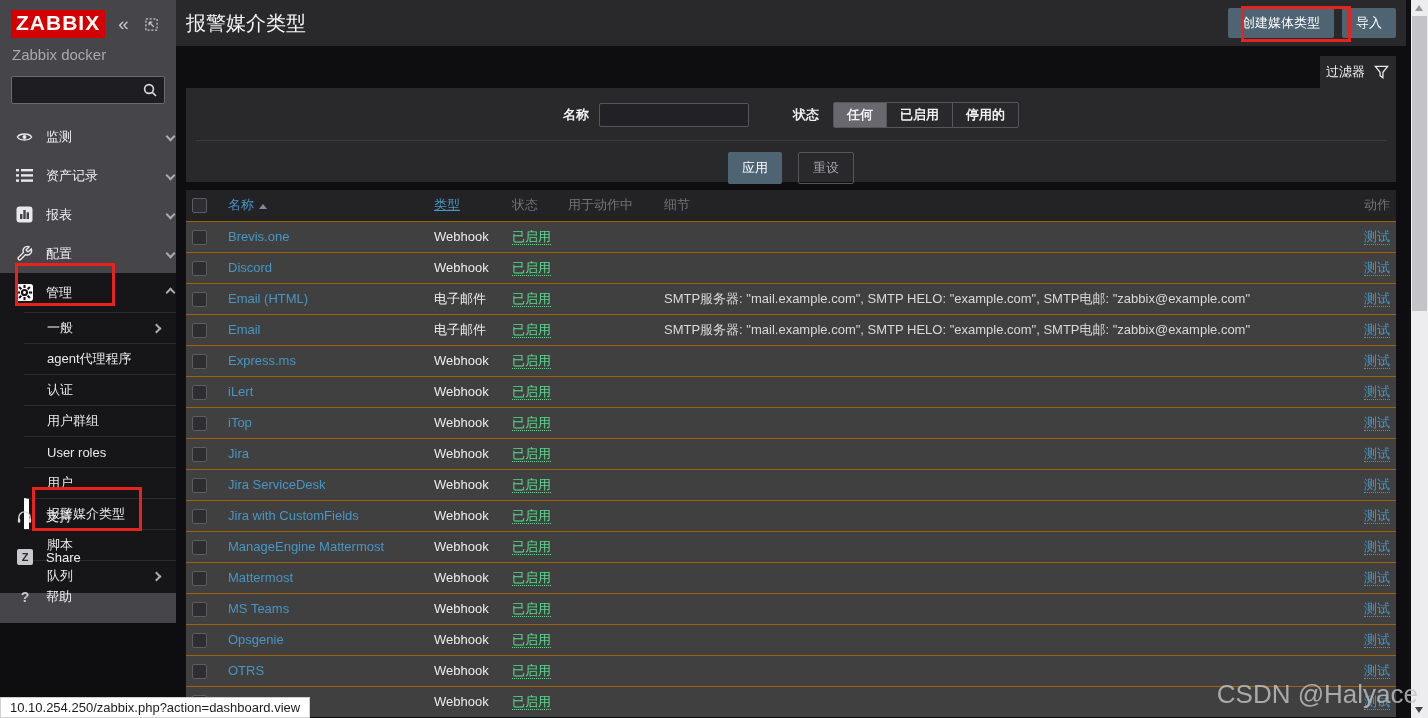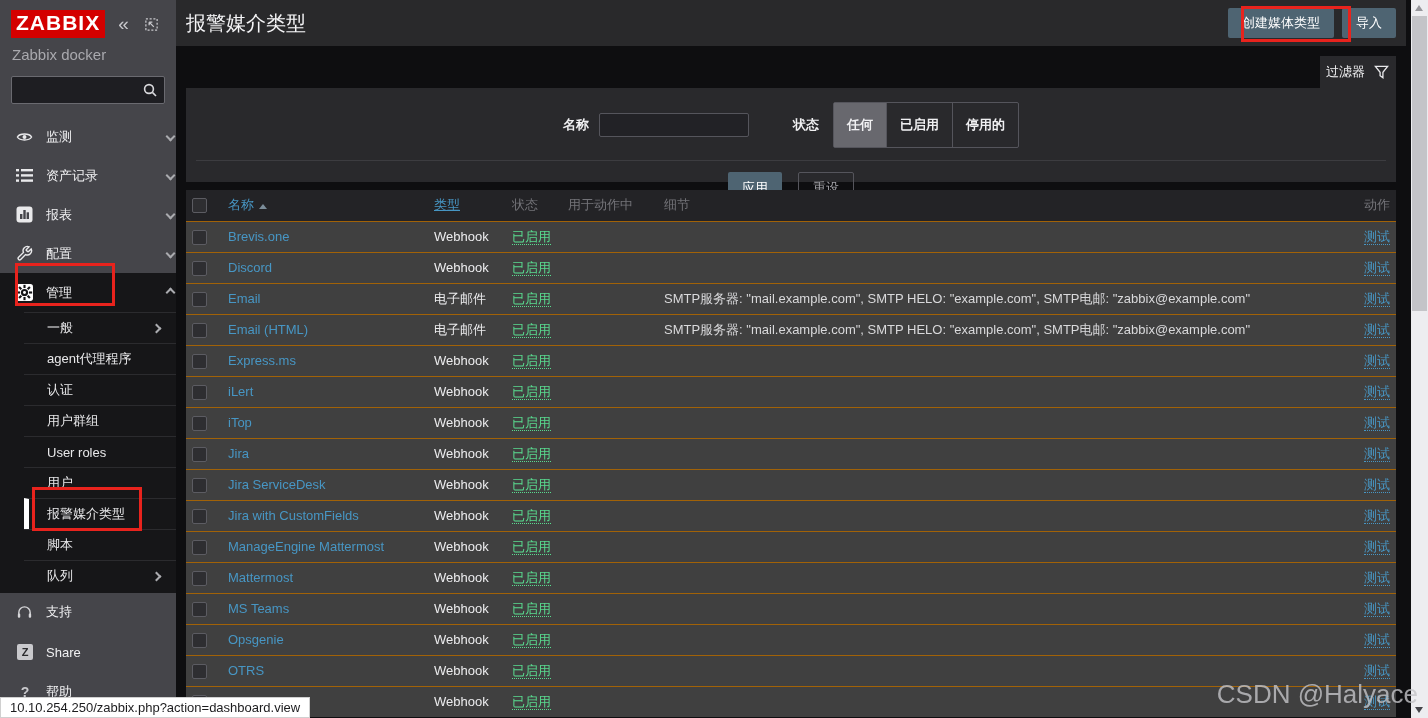--- a/index.html
+++ b/index.html
@@ -2,21 +2,21 @@
 <html><head>
 <meta charset="utf-8">
 <style>
   * { margin:0; padding:0; box-sizing:border-box; }
   html,body { width:1428px; height:718px; overflow:hidden; }
   body {
     font-family:"Liberation Sans","DejaVu Sans",sans-serif;
     background:#0e0e10; color:#f2f2f4; font-size:13px; position:relative;
   }
   
-  .sidebar { position:absolute; left:0; top:0; width:176px; height:718px; background:#45454a; z-index:5; }
+  .sidebar { position:absolute; left:0; top:0; width:176px; height:623px; background:#45454a; z-index:5; }
   .logo-row { display:flex; align-items:center; gap:13px; padding:10px 0 0 11px; }
   .logo { background:#d40000; color:#fff; font-weight:bold; font-size:21px; letter-spacing:1px; padding:1px 5px 3px; }
   .collapse-btn { color:#c9c9cd; font-size:19px; line-height:14px; cursor:pointer; }
   .kiosk-btn { margin-left:2px; cursor:pointer; display:inline-flex; }
   .subtitle { color:#a9a9ae; font-size:15px; padding:8px 0 0 12px; }
   .search-box { position:relative; margin:13px 11px 0; height:28px; background:#1e1e22; border:1px solid #6a6a70; border-radius:2px; }
   .search-box input { width:100%; height:100%; background:transparent; border:none; outline:none; color:#eee; padding:0 28px 0 8px; font-size:13px; }
   .search-icon { position:absolute; right:6px; top:5px; }
   .menu { margin-top:13px; }
   .menu-item { display:flex; align-items:center; gap:13px; height:39px; padding:0 2px 0 16px; color:#f0f0f2; cursor:pointer; }
@@ -41,21 +41,21 @@
   .header-buttons { margin-left:auto; display:flex; gap:8px; }
   .btn { border:none; cursor:pointer; font-size:13px; border-radius:2px; color:#fff; padding:6px 14px; font-family:inherit; }
   .btn.solid { background:#4e6472; }
   .btn.ghost { background:transparent; border:1px solid #55555c; color:#a5a5aa; }
   .filter-tab { position:absolute; top:56px; right:10px; width:76px; height:32px; background:#29292c; display:flex; align-items:center; justify-content:center; gap:8px; color:#f0f0f2; cursor:pointer; }
   .filter-panel { position:absolute; top:88px; left:10px; right:10px; height:94px; background:#29292c; }
   .filter-row1 { display:flex; justify-content:center; align-items:center; gap:8px; padding-top:14px; }
   .filter-label { color:#f0f0f2; font-weight:bold; margin-right:2px; }
   .filter-name-input { width:150px; height:24px; background:#222226; border:1px solid #55555c; border-radius:2px; color:#eee; padding:0 6px; outline:none; font-family:inherit; font-size:13px; }
   .seg { display:flex; border:1px solid #55555c; border-radius:2px; margin-left:4px; }
-  .seg-opt { padding:13px 13px; color:#f0f0f2; border-left:1px solid #55555c; cursor:pointer; font-weight:bold; }
+  .seg-opt { padding:3px 13px; color:#f0f0f2; border-left:1px solid #55555c; cursor:pointer; font-weight:bold; }
   .seg-opt:first-child { border-left:none; }
   .seg-opt.selected { background:#68686e; }
   .filter-divider { border-top:1px solid #3c3c40; margin:12px 10px 0; }
   .filter-row2 { display:flex; justify-content:center; gap:16px; margin-top:11px; }
   
   .table-wrap { position:absolute; top:190px; left:10px; right:10px; }
   table { width:100%; border-collapse:collapse; table-layout:fixed; }
   th,td { height:31px; padding:0 6px; text-align:left; font-weight:normal; white-space:nowrap; overflow:hidden; }
   thead tr { background:#232326; }
   tbody tr { background:#404040; border-top:1px solid #a16207; }
@@ -316,30 +316,30 @@
             <td><span class="checkbox"></span></td>
             <td class="cell-name"><span class="name-link">Discord</span></td>
             <td class="cell-type">Webhook</td>
             <td><span class="enabled-link">已启用</span></td>
             <td></td>
             <td class="cell-details"></td>
             <td class="cell-action"><span class="test-link">测试</span></td>
           </tr>
           <tr>
             <td><span class="checkbox"></span></td>
+            <td class="cell-name"><span class="name-link">Email (HTML)</span></td>
+            <td class="cell-type">电子邮件</td>
+            <td><span class="enabled-link">已启用</span></td>
+            <td></td>
+            <td class="cell-details">SMTP服务器: "mail.example.com", SMTP HELO: "example.com", SMTP电邮: "zabbix@example.com"</td>
+            <td class="cell-action"><span class="test-link">测试</span></td>
+          </tr>
+          <tr>
+            <td><span class="checkbox"></span></td>
             <td class="cell-name"><span class="name-link">Email</span></td>
-            <td class="cell-type">电子邮件</td>
-            <td><span class="enabled-link">已启用</span></td>
-            <td></td>
-            <td class="cell-details">SMTP服务器: "mail.example.com", SMTP HELO: "example.com", SMTP电邮: "zabbix@example.com"</td>
-            <td class="cell-action"><span class="test-link">测试</span></td>
-          </tr>
-          <tr>
-            <td><span class="checkbox"></span></td>
-            <td class="cell-name"><span class="name-link">Email (HTML)</span></td>
             <td class="cell-type">电子邮件</td>
             <td><span class="enabled-link">已启用</span></td>
             <td></td>
             <td class="cell-details">SMTP服务器: "mail.example.com", SMTP HELO: "example.com", SMTP电邮: "zabbix@example.com"</td>
             <td class="cell-action"><span class="test-link">测试</span></td>
           </tr>
           <tr>
             <td><span class="checkbox"></span></td>
             <td class="cell-name"><span class="name-link">Express.ms</span></td>
             <td class="cell-type">Webhook</td>

